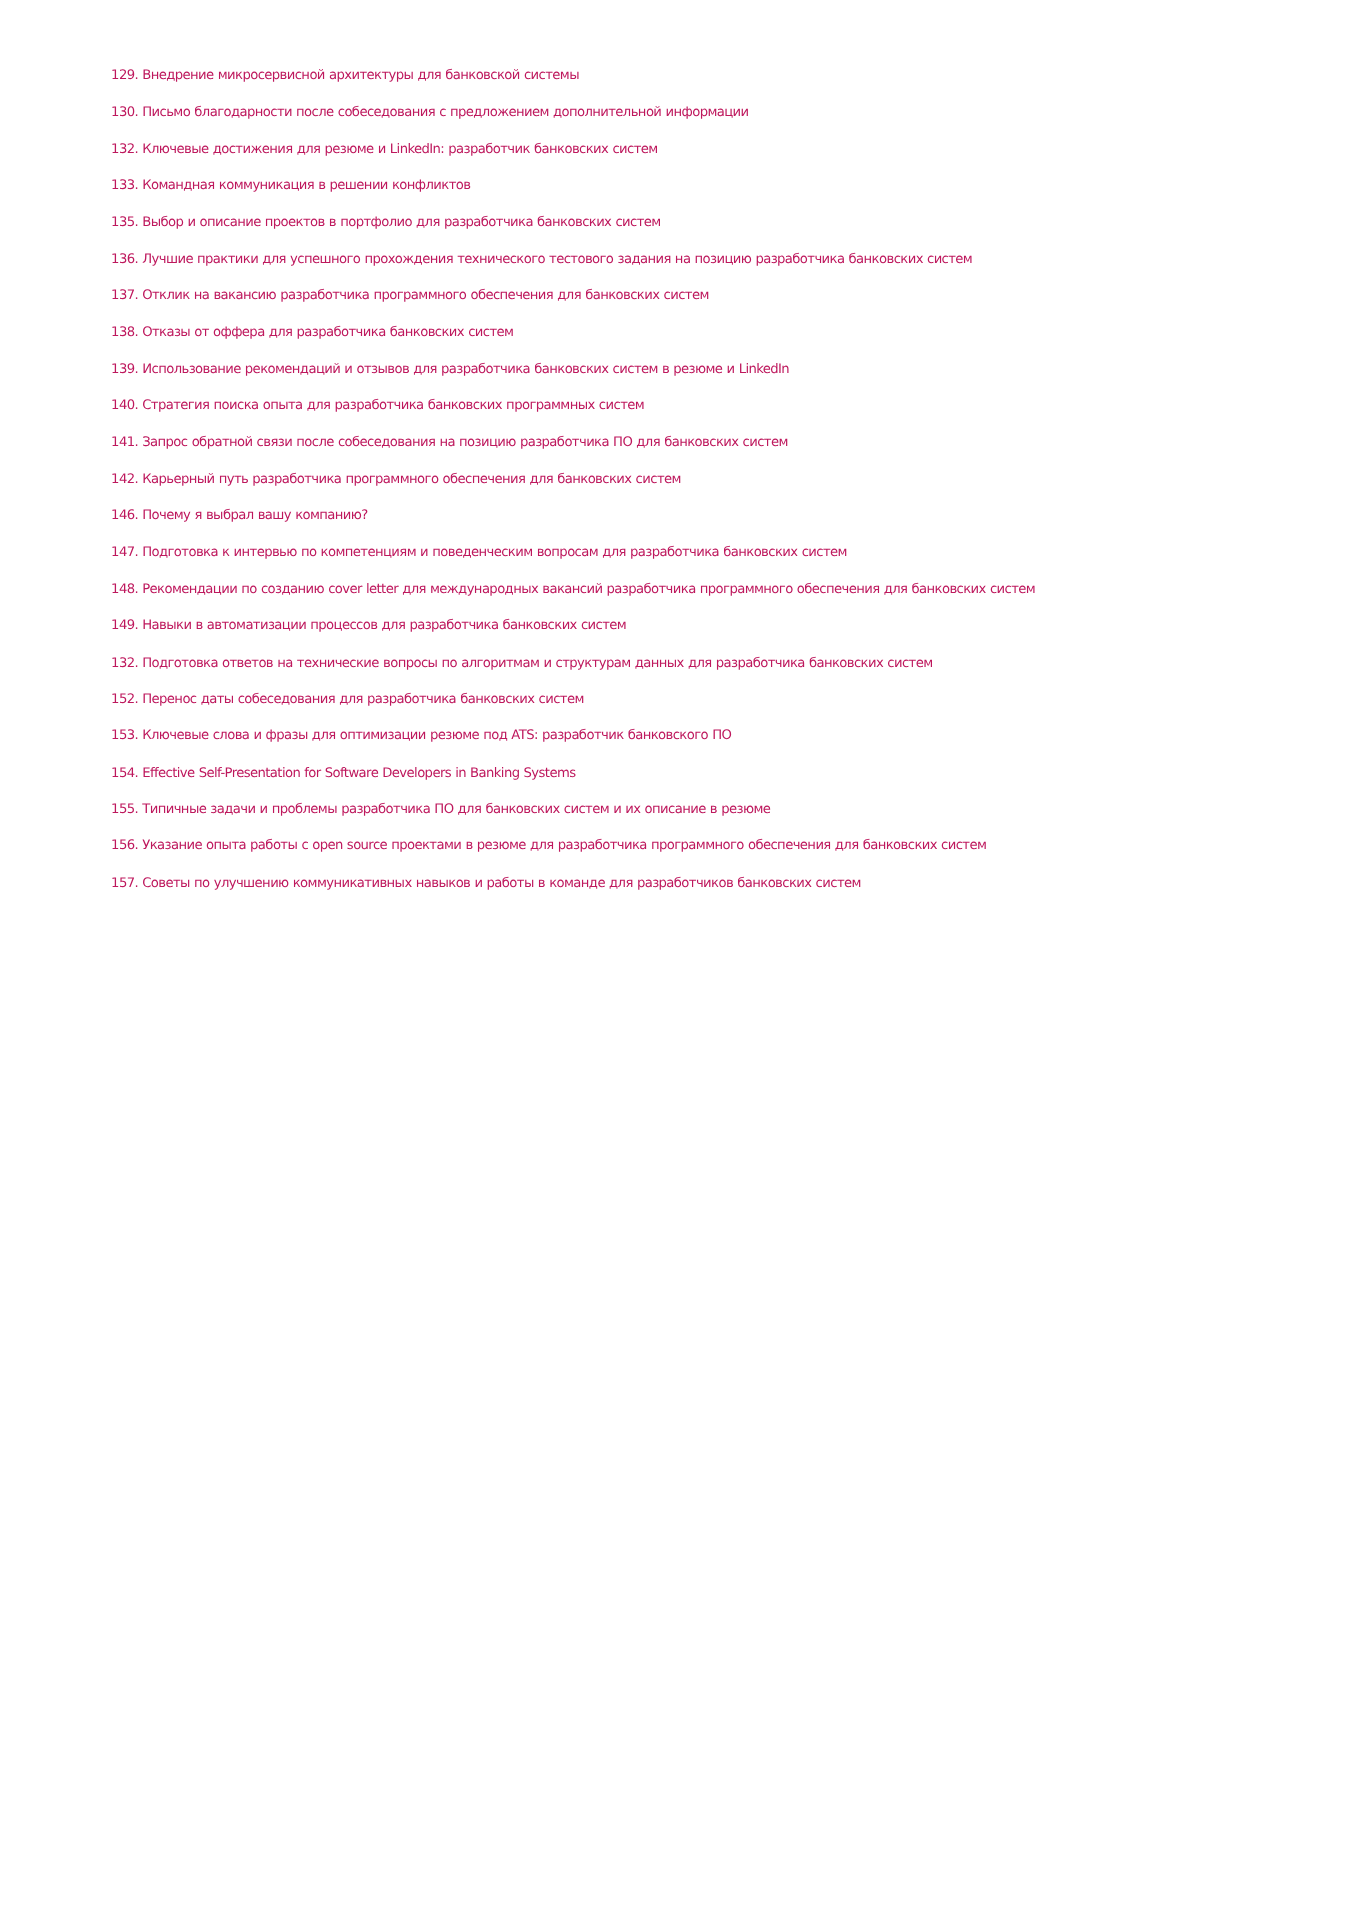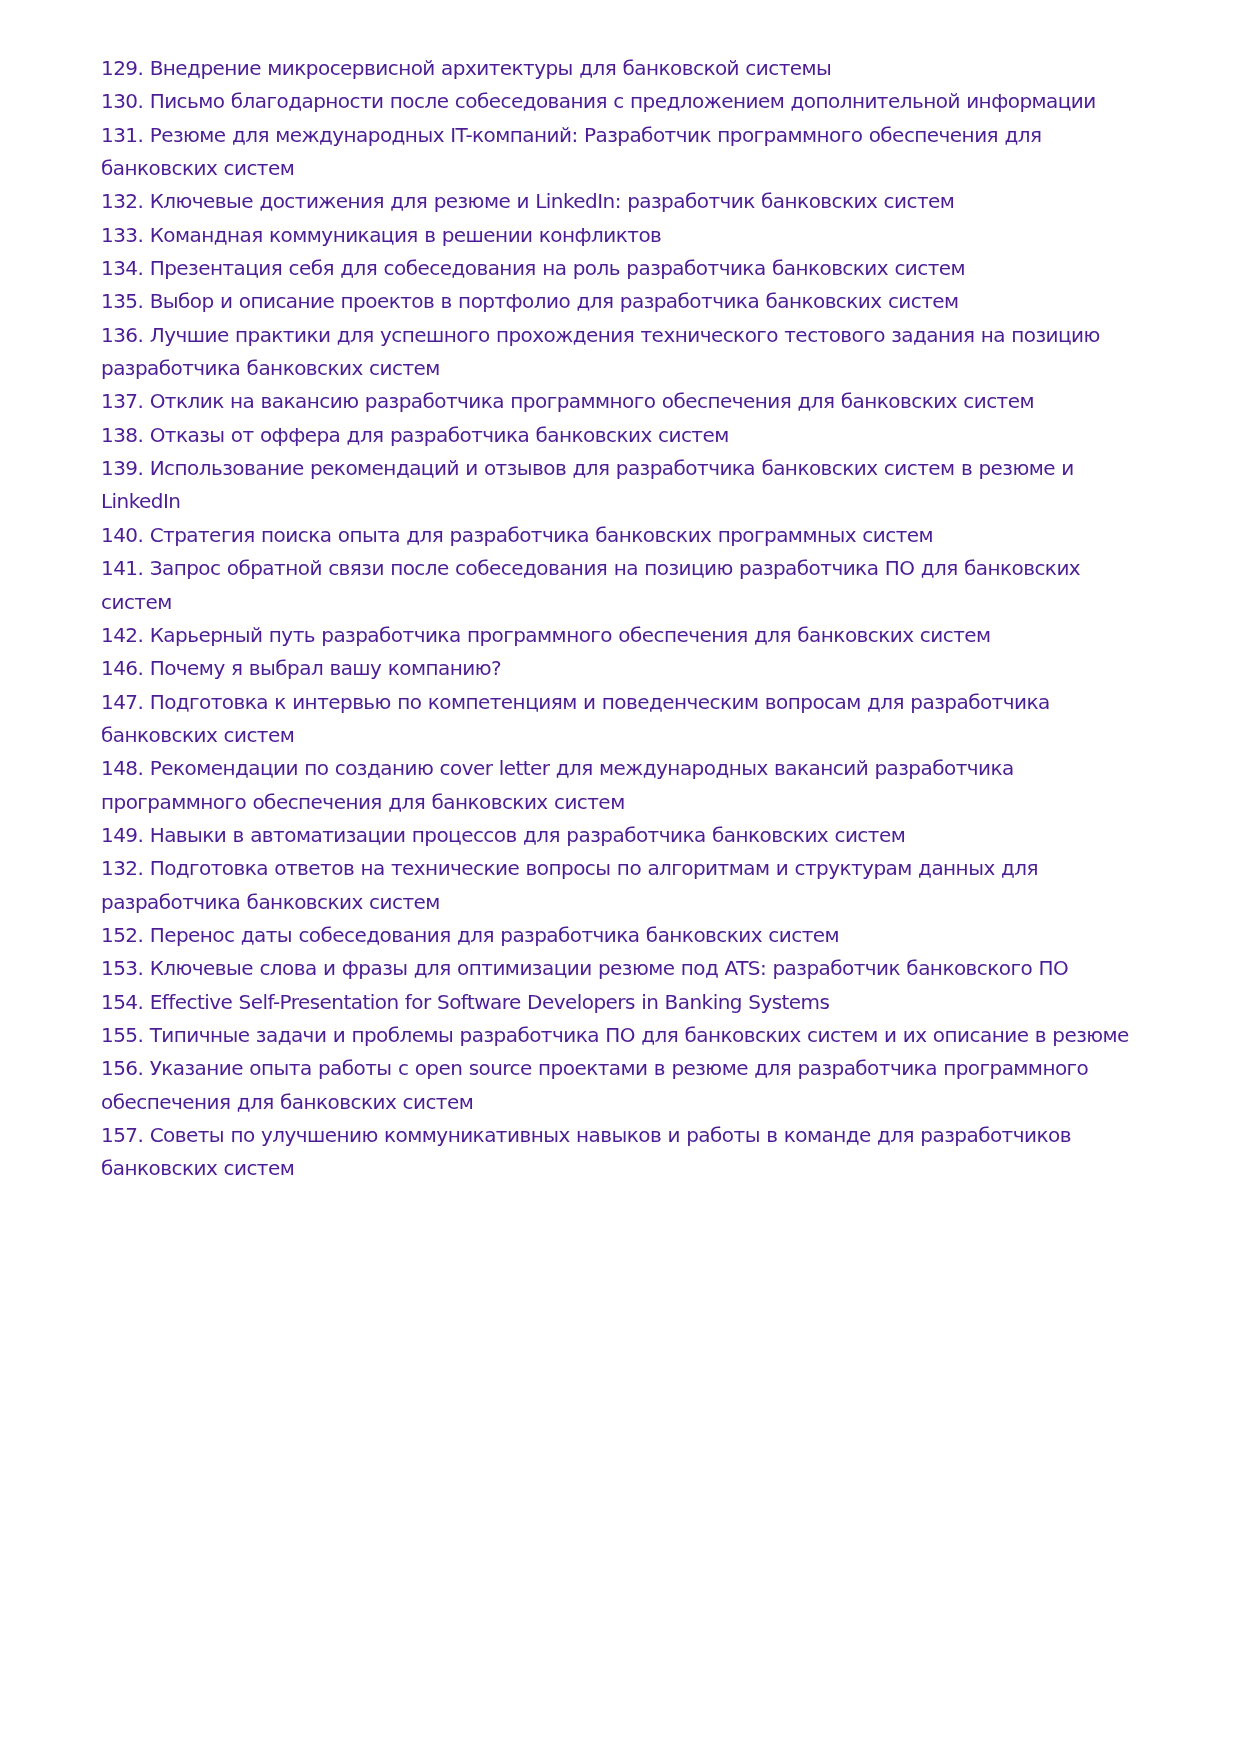--- a/index.html
+++ b/index.html
@@ -3,38 +3,36 @@
 <meta charset="utf-8">
 <style>
   html, body { margin: 0; padding: 0; background: #ffffff; }
   body { width: 1239px; height: 1753px; position: relative; overflow: hidden; }
   .page {
     position: absolute;
     left: 101px;
     top: 52px;
     width: 1040px;
     font-family: "DejaVu Sans", sans-serif;
-    font-size: 20px;
+    font-size: 12px;
     line-height: 33.35px;
-    color: #4c1d95;
+    color: #be185d;
     letter-spacing: -0.55px;
     word-spacing: 0.5px;
   }
   .item { margin: 0; padding: 0; }
 </style>
 </head>
 <body>
 
 <div class="page">
   <div class="item"><span>129.</span> <span>Внедрение микросервисной архитектуры для банковской системы</span></div>
   <div class="item"><span>130.</span> <span>Письмо благодарности после собеседования с предложением дополнительной информации</span></div>
-  <div class="item"><span>131.</span> <span>Резюме для международных IT-компаний: Разработчик программного обеспечения для банковских систем</span></div>
   <div class="item"><span>132.</span> <span>Ключевые достижения для резюме и LinkedIn: разработчик банковских систем</span></div>
   <div class="item"><span>133.</span> <span>Командная коммуникация в решении конфликтов</span></div>
-  <div class="item"><span>134.</span> <span>Презентация себя для собеседования на роль разработчика банковских систем</span></div>
   <div class="item"><span>135.</span> <span>Выбор и описание проектов в портфолио для разработчика банковских систем</span></div>
   <div class="item"><span>136.</span> <span>Лучшие практики для успешного прохождения технического тестового задания на позицию разработчика банковских систем</span></div>
   <div class="item"><span>137.</span> <span>Отклик на вакансию разработчика программного обеспечения для банковских систем</span></div>
   <div class="item"><span>138.</span> <span>Отказы от оффера для разработчика банковских систем</span></div>
   <div class="item"><span>139.</span> <span>Использование рекомендаций и отзывов для разработчика банковских систем в резюме и LinkedIn</span></div>
   <div class="item"><span>140.</span> <span>Стратегия поиска опыта для разработчика банковских программных систем</span></div>
   <div class="item"><span>141.</span> <span>Запрос обратной связи после собеседования на позицию разработчика ПО для банковских систем</span></div>
   <div class="item"><span>142.</span> <span>Карьерный путь разработчика программного обеспечения для банковских систем</span></div>
   <div class="item"><span>146.</span> <span>Почему я выбрал вашу компанию?</span></div>
   <div class="item"><span>147.</span> <span>Подготовка к интервью по компетенциям и поведенческим вопросам для разработчика банковских систем</span></div>

